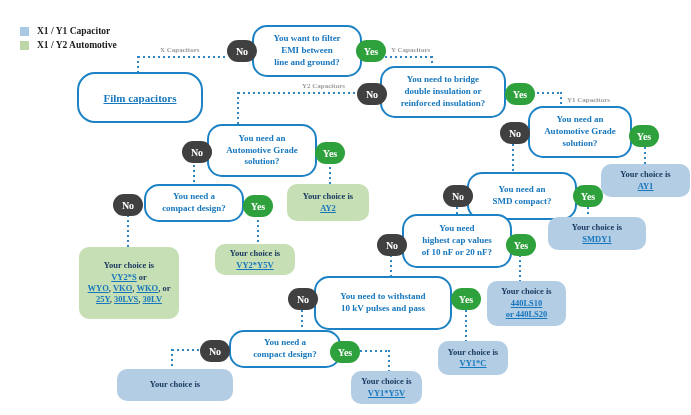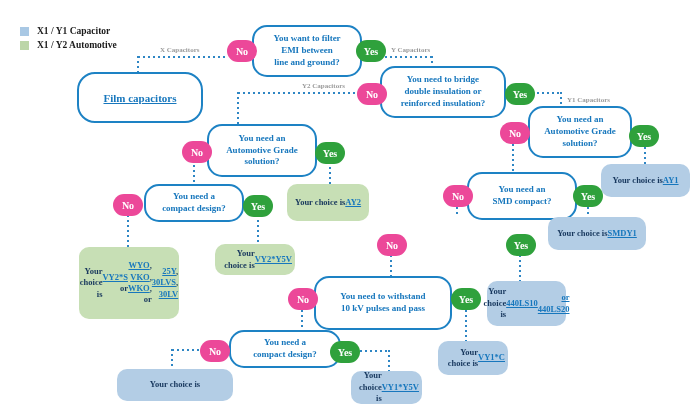--- a/index.html
+++ b/index.html
@@ -10,25 +10,25 @@
   .decision { position:absolute; background:#ffffff; border:2px solid #1d82c4; border-radius:15px;
               display:flex; align-items:center; justify-content:center; text-align:center;
               color:#1777bd; font-weight:bold; font-size:9px; line-height:1.3;
               padding:2px 4px; box-sizing:border-box; z-index:2; }
   .dl { display:block; }
 
   
   .badge { position:absolute; width:30px; height:22px; border-radius:11px; color:#ffffff;
            font-weight:bold; font-size:10px; display:flex; align-items:center; justify-content:center;
            z-index:3; }
-  .badge.no  { background:#ec4899; }
+  .badge.no  { background:#404040; }
   .badge.yes { background:#2fa13c; }
 
   
-  .choice { position:absolute; border-radius:10px; display:flex; 
+  .choice { position:absolute; border-radius:10px; display:flex; flex-direction:column;
             align-items:center; justify-content:center; text-align:right;
             font-weight:bold; font-size:8.5px; line-height:1.35; color:#17375d;
             padding:2px 3px; box-sizing:border-box; z-index:2; }
   .choice.blue  { background:#b3cde5; }
   .choice.green { background:#c7dfb5; }
   .link { color:#1777bd; text-decoration:underline; cursor:pointer; }
 
   
   .film { position:absolute; left:77px; top:72px; width:126px; height:51px;
           background:#ffffff; border:2px solid #1d82c4; border-radius:18px;
@@ -132,20 +132,27 @@
 
   <div class="decision" style="left:467px;top:172px;width:110px;height:48px;">
     <div>
       <span class="dl">You need an</span>
       <span class="dl">SMD compact?</span>
     </div>
   </div>
   <div class="badge no" style="left:443px;top:185px;">No</div>
   <div class="badge yes" style="left:573px;top:185px;">Yes</div>
 
+  <div class="decision" style="left:402px;top:214px;width:110px;height:54px;">
+    <div>
+      <span class="dl">You need</span>
+      <span class="dl">highest cap values</span>
+      <span class="dl">of 10 nF or 20 nF?</span>
+    </div>
+  </div>
   <div class="badge no" style="left:377px;top:234px;">No</div>
   <div class="badge yes" style="left:506px;top:234px;">Yes</div>
 
   <div class="decision" style="left:314px;top:276px;width:138px;height:54px;">
     <div>
       <span class="dl">You need to withstand</span>
       <span class="dl">10 kV pulses and pass</span>
     </div>
   </div>
   <div class="badge no" style="left:288px;top:288px;">No</div>

